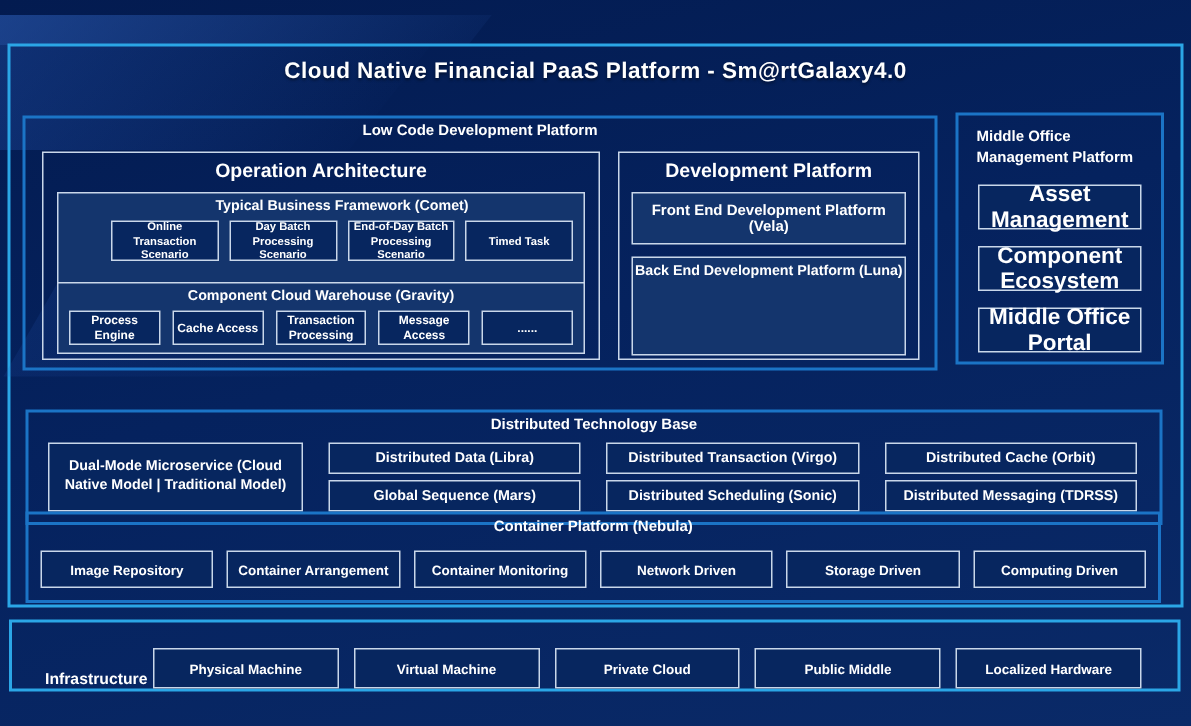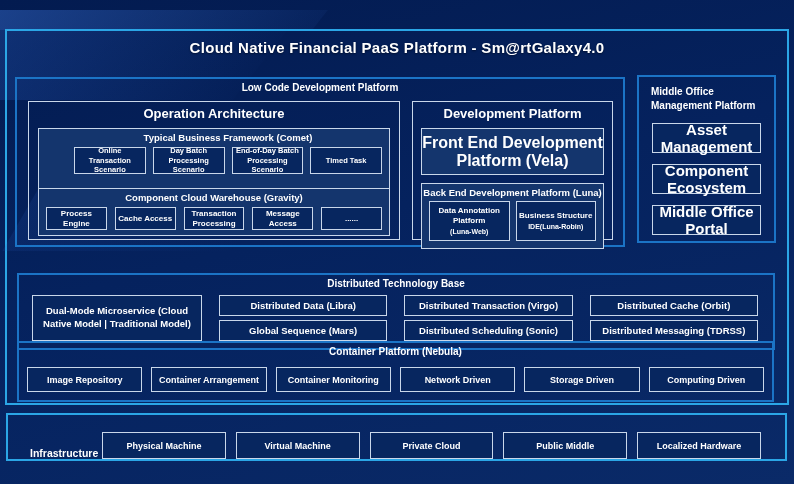--- a/index.html
+++ b/index.html
@@ -41,23 +41,23 @@
   .gravity { top:86px; height:48px; }
   .cell-row { display:flex; margin:4px 7px 0; }
   .comet .cell-row { gap:7px; height:27px; }
   .gravity .cell-row { gap:8px; height:23px; }
   .cell { flex:1; background:#07265f; border:1px solid #c9d7ea; display:flex;
     align-items:center; justify-content:center; text-align:center; font-weight:bold;
     line-height:1.25; padding:0 2px; }
   .cell-xs { font-size:7.5px; }
   .cell-s { font-size:8px; }
 
-  .frontend-box { margin:7px 8px 0; height:47px; border:1px solid #c9d7ea;
+  .frontend-box { margin:7px 8px 0; height:35px; border:1px solid #c9d7ea;
     background:#14356d; display:flex; align-items:center; justify-content:center;
-    font-size:16px; font-weight:bold; text-align:center; }
+    font-size:10px; font-weight:bold; text-align:center; }
   .backend-box { margin:8px 8px 0; height:66px; border:1px solid #c9d7ea;
     background:#14356d; }
   .backend-row { display:flex; gap:6px; margin:3px 7px 0; height:40px; }
   .backend-cell { flex:1; background:#07265f; border:1px solid #c9d7ea; display:flex;
     flex-direction:column; align-items:center; justify-content:center; text-align:center;
     font-weight:bold; line-height:1.3; }
   .backend-cell .main { font-size:8px; }
   .backend-cell .sub { font-size:7px; }
 
   .middle-office { left:630px; top:44px; width:139px; height:168px; }
@@ -128,30 +128,20 @@
         </div>
       </div>
 
       <div class="bigbox dev-box">
         <div class="bigbox-title">Development Platform</div>
 
         <div class="frontend-box">Front End Development Platform (Vela)</div>
 
         <div class="backend-box">
           <div class="subpanel-title">Back End Development Platform (Luna)</div>
-          <div class="backend-row">
-            <div class="backend-cell">
-              <span class="main">Data Annotation Platform</span>
-              <span class="sub">(Luna-Web)</span>
-            </div>
-            <div class="backend-cell">
-              <span class="main">Business Structure</span>
-              <span class="sub">IDE(Luna-Robin)</span>
-            </div>
-          </div>
         </div>
       </div>
     </div>
 
     <div class="panel middle-office">
       <div class="mo-title">Middle Office Management Platform</div>
       <div class="mo-box">Asset Management</div>
       <div class="mo-box">Component Ecosystem</div>
       <div class="mo-box">Middle Office Portal</div>
     </div>

